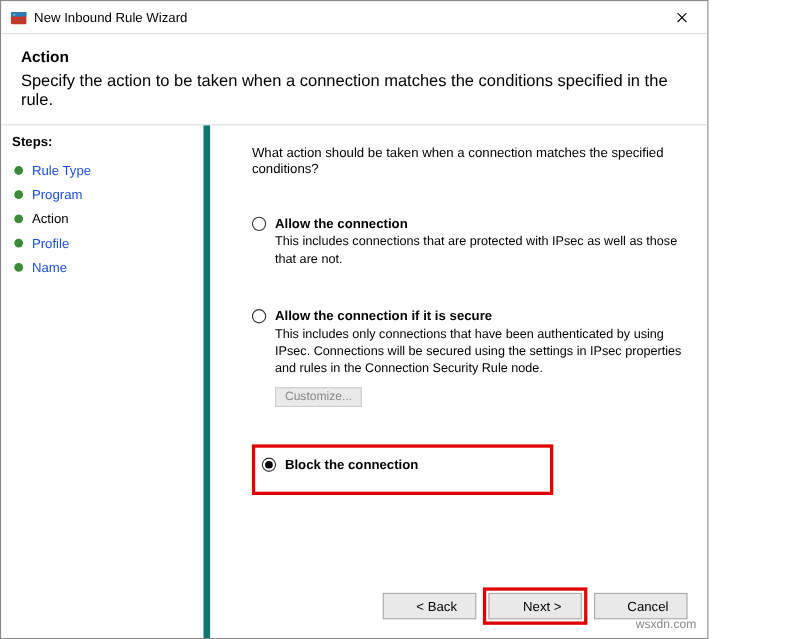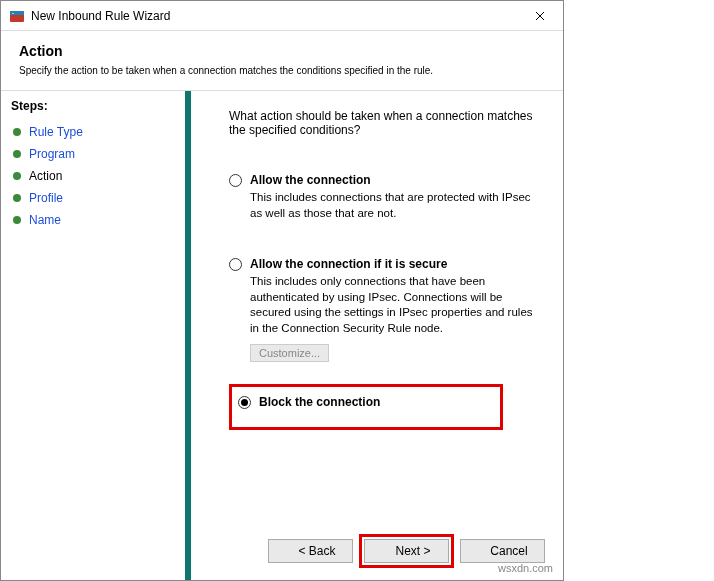--- a/index.html
+++ b/index.html
@@ -1,42 +1,42 @@
 <!DOCTYPE html>
 <html><head>
 <meta charset="utf-8">
 <style>
 * { box-sizing: border-box; margin: 0; padding: 0; }
 body { font-family: "Segoe UI", Tahoma, sans-serif; font-size: 12px; background: #fff; }
-.window { width: 564px; height: 581px; border: 1px solid #888; display: flex; flex-direction: column; background: #fff; position: relative; }
+.window { width: 644px; height: 581px; border: 1px solid #888; display: flex; flex-direction: column; background: #fff; position: relative; }
 .titlebar { height: 30px; display: flex; align-items: center; padding: 0 0 0 8px; border-bottom: 1px solid #ddd; }
 .titlebar .ticon { width: 16px; height: 16px; margin-right: 6px; }
 .titlebar .title { flex: 1; font-size: 12px; }
 .closebtn { width: 46px; height: 30px; display: flex; align-items: center; justify-content: center; font-size: 14px; font-family: Arial; cursor: default; }
 .header { padding: 12px 18px 14px 18px; border-bottom: 1px solid #ddd; }
 .header h2 { font-size: 14px; font-weight: bold; color: #000; margin-bottom: 6px; }
-.header .subtitle { font-size: 10px; color: #000; }
+.header .subtitle { font-size: 15px; color: #000; }
 .body { flex: 1; display: flex; }
 .steps { width: 190px; border-right: 6px solid #0f766e; padding: 8px 10px; }
 .steps .stepshdr { font-size: 12px; font-weight: bold; margin-bottom: 8px; }
 .steps ul { list-style: none; }
 .steps li { display: flex; align-items: center; padding: 4px 2px; cursor: default; }
 .steps li .bullet { width: 8px; height: 8px; border-radius: 50%; background: #3a8a3a; margin-right: 8px; flex-shrink: 0; }
 .steps li.link span.txt { color: #1d4ed8; }
 .steps li.current span.txt { color: #000; }
 .content { flex: 1; padding: 18px 22px 0 38px; position: relative; }
 .question { font-size: 12px; margin-bottom: 22px; }
 .optgroup { margin-bottom: 16px; margin-top: 36px; }
 .optrow { display: flex; align-items: flex-start; }
 .radio { width: 13px; height: 13px; border: 1px solid #333; border-radius: 50%; margin-right: 8px; margin-top: 1px; flex-shrink: 0; position: relative; cursor: default; }
 .radio.sel::after { content: ""; position: absolute; top: 2px; left: 2px; width: 7px; height: 7px; border-radius: 50%; background: #000; }
 .opttitle { font-weight: bold; font-size: 12px; }
 .optdesc { font-size: 11.5px; color: #000; margin-top: 3px; margin-left: 21px; line-height: 1.35; max-width: 440px; }
 .custbtn { margin-left: 21px; margin-top: 8px; padding: 2px 8px; font-size: 11px; color: #888; background: #e9e9e9; border: 1px solid #ccc; cursor: default; display: inline-block; }
-.highlight { border: 3px solid #e00000; padding: 8px 120px 18px 6px; display: inline-block; margin-top: 6px; }
+.highlight { border: 3px solid #e00000; padding: 8px 120px 18px 6px; display: inline-block; margin-top: 18px; }
 .footer { position: absolute; bottom: 12px; right: 18px; display: flex; gap: 6px; align-items: center; }
 .btn { min-width: 85px; height: 24px; border: 1px solid #aaa; background: #e9e9e9; font-size: 12px; cursor: default; display: flex; align-items: center; justify-content: center; padding-left: 13px; }
 .nextwrap { border: 3px solid #e00000; padding: 2px; }
 .watermark { position: absolute; bottom: 6px; right: 10px; font-size: 11px; color: #888; z-index: 5; pointer-events: none; }
 </style>
 </head>
 <body>
 
 <div class="window">
 

